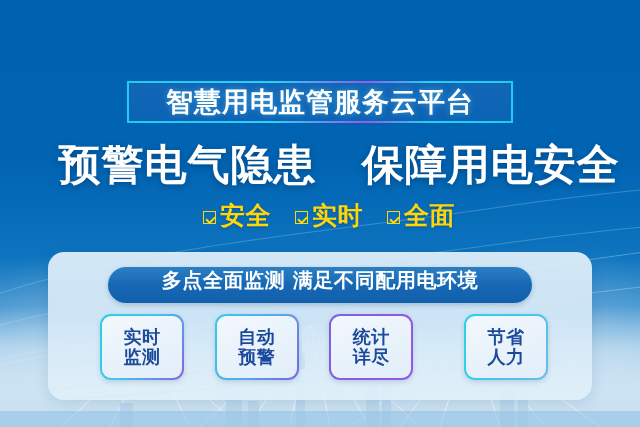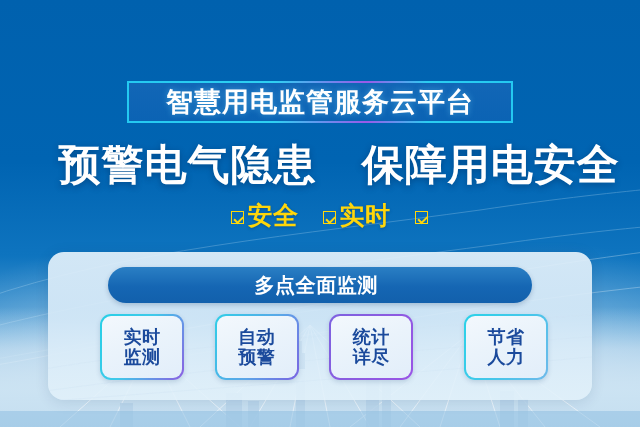--- a/index.html
+++ b/index.html
@@ -84,21 +84,21 @@
     box-shadow:0 2px 14px rgba(0,40,90,.12);
     overflow:hidden;
   }
   .panel-lines{position:absolute;left:0;top:0;width:544px;height:148px;opacity:.55;}
 
   
   .pill{
     position:absolute;left:108px;top:267px;width:424px;height:36px;
     border-radius:18px;
     background:linear-gradient(180deg,#2a7fc4 0%,#1566b3 55%,#1260ac 100%);
-    display:flex;align-items:center;justify-content:center;
+    display:flex;align-items:flex-start;justify-content:center;
     box-shadow:0 2px 5px rgba(0,40,90,.22);
   }
   .pill span{
     color:#ffffff;font-size:20px;font-weight:700;letter-spacing:.6px;
     font-family:"DejaVu Sans","Liberation Sans",sans-serif;
   }
 
   
   .cards{
     position:absolute;left:100px;top:314px;width:448px;height:68px;
@@ -187,36 +187,38 @@
     <div class="tick">
       <span class="box"></span>
       <span class="lbl">安全</span>
     </div>
     <div class="tick">
       <span class="box"></span>
       <span class="lbl">实时</span>
     </div>
     <div class="tick">
       <span class="box"></span>
+      <span class="lbl">全面</span>
     </div>
   </div>
 
   <div class="panel">
     <svg class="panel-lines" width="544" height="148" viewBox="0 0 544 148">
       <g stroke="#cfe3f3" stroke-width="0.9" fill="none" opacity="0.7">
         <path d="M-10 118 C 120 96, 300 80, 554 62"></path>
         <path d="M-10 140 C 150 118, 330 100, 554 84"></path>
         <path d="M554 104 C 400 118, 200 134, -10 150"></path>
       </g>
     </svg>
   </div>
 
   <div class="pill">
     <span>多点全面监测</span>
     <span>&nbsp;</span>
+    <span>满足不同配用电环境</span>
   </div>
 
   <div class="cards">
     <div class="card c1">
       <div class="card-inner">
         <div class="l">实时</div>
         <div class="l">监测</div>
       </div>
     </div>
     <div class="card c3">

